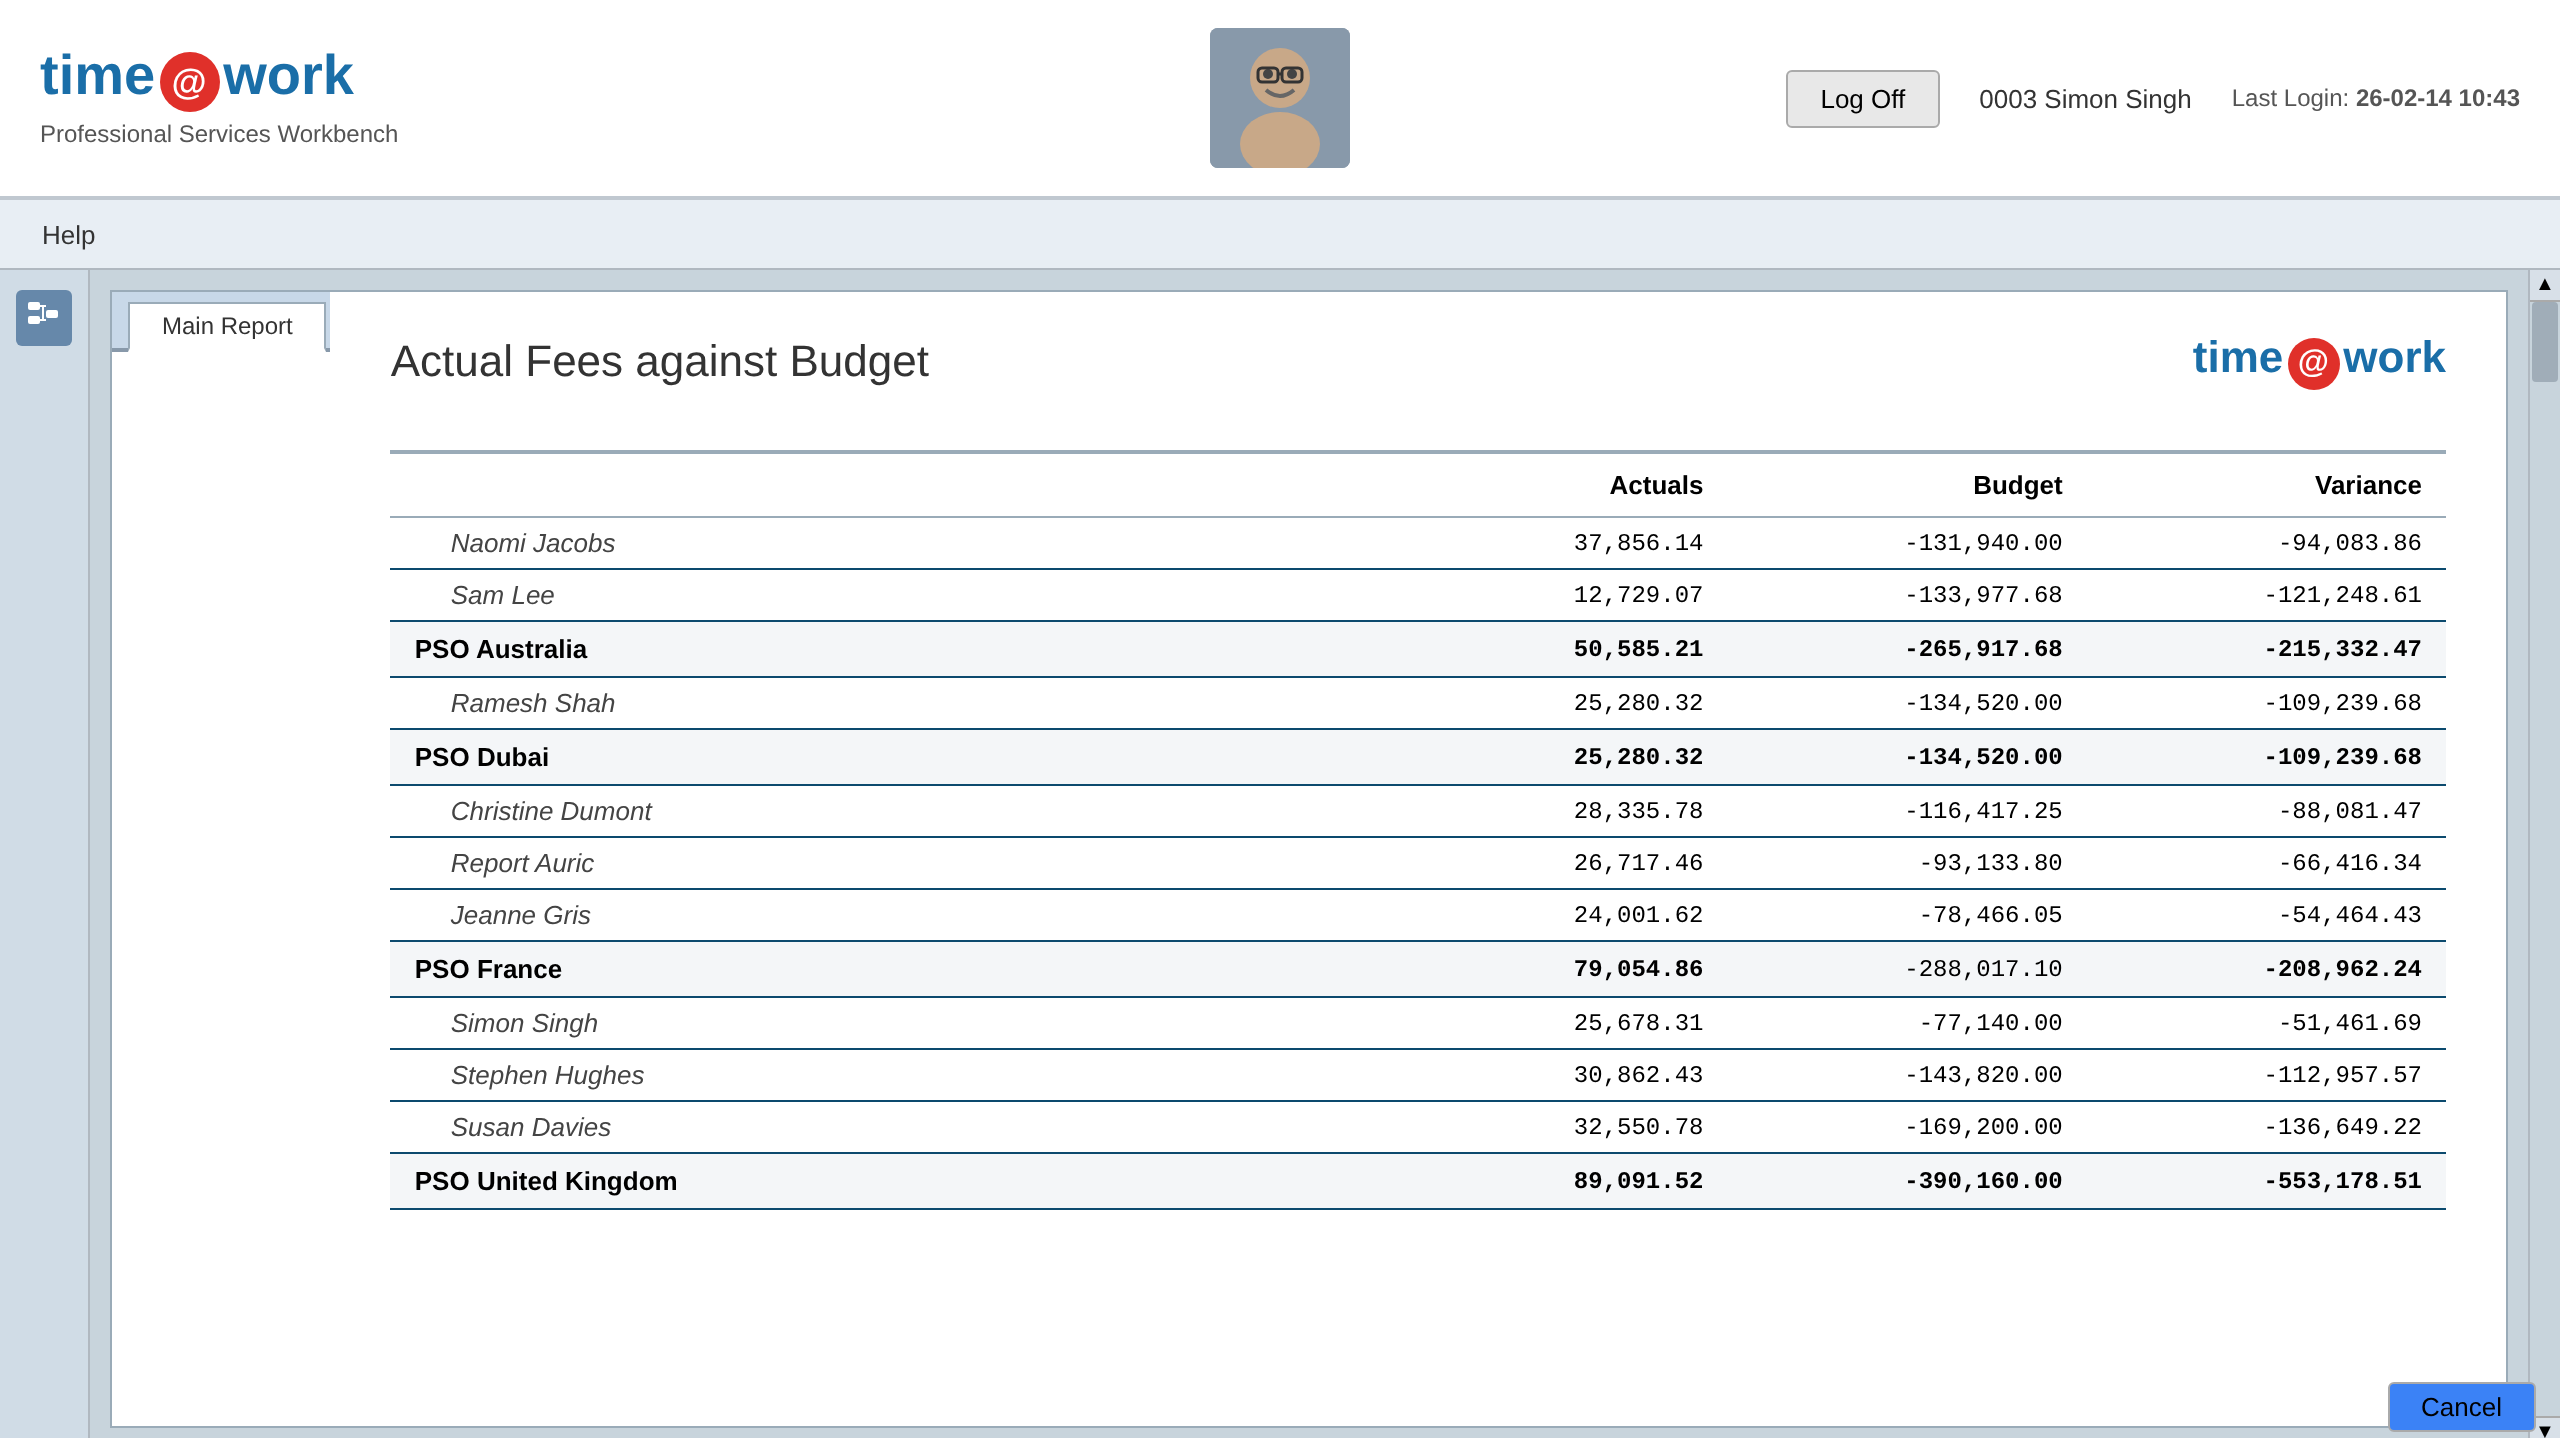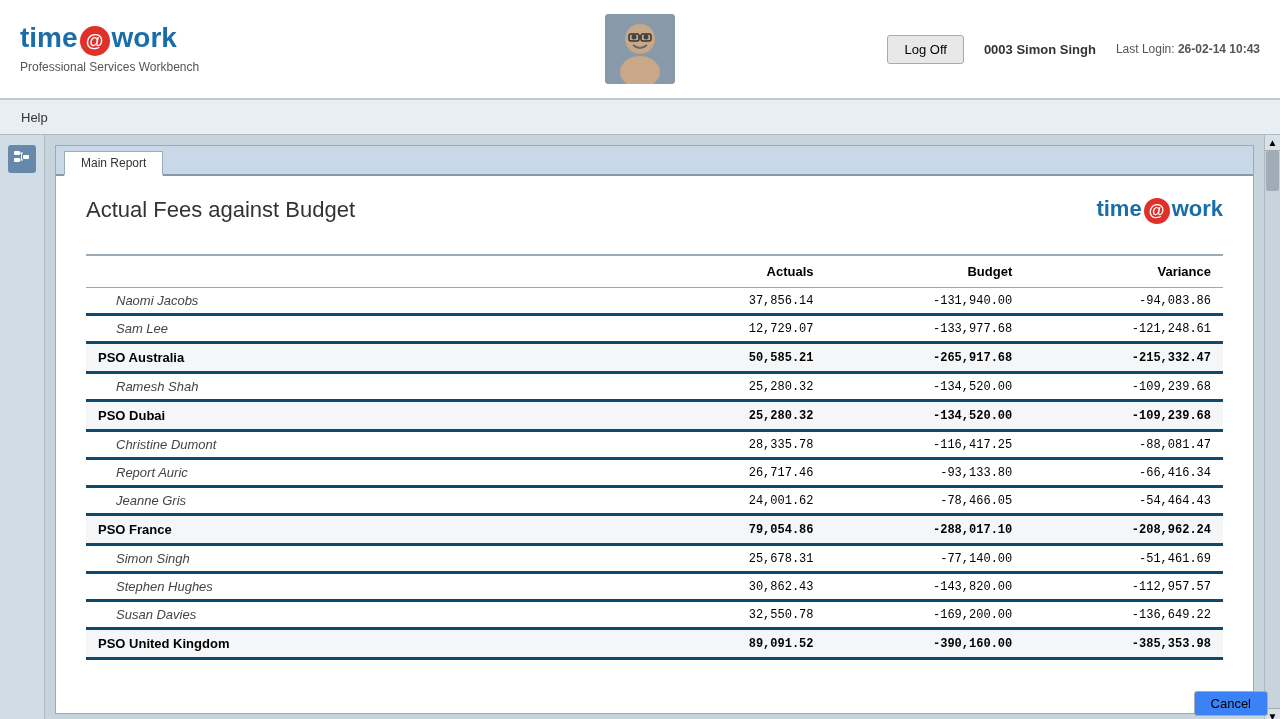--- a/index.html
+++ b/index.html
@@ -82,21 +82,21 @@
       border: 1px solid #aaa;
       padding: 6px 16px;
       cursor: pointer;
       font-size: 13px;
       border-radius: 3px;
       text-align: right;
     }
 
     #user-info {
       font-size: 13px;
-      font-weight: bold;
+      font-weight: normal;
       color: #333;
     }
 
     #last-login {
       font-size: 12px;
       color: #555;
     }
 
     
     #navbar {
@@ -143,21 +143,21 @@
       cursor: pointer;
     }
 
     
     #report-container {
       flex: 1;
       margin: 10px;
       background: #ffffff;
       border: 1px solid #9aabb8;
       display: flex;
-      flex-direction: column;
+      flex-direction: row;
       overflow: hidden;
     }
 
     #report-tab-bar {
       background: #c8d8e8;
       border-bottom: 2px solid #8899aa;
       display: flex;
       align-items: flex-end;
       padding: 0 0 0 8px;
       height: 30px;
@@ -232,21 +232,21 @@
       font-weight: bold;
       color: #000000;
     }
 
     #data-table thead tr th:first-child {
       text-align: left;
     }
 
     #data-table tbody tr td {
       padding: 5px 12px;
-      border-bottom: 3px solid #0c4a6e;
+      border-bottom: 1px solid #0c4a6e;
     }
 
     #data-table tbody tr.group-row td {
       font-weight: bold;
       background: #f4f6f8;
       padding: 6px 12px;
     }
 
     #data-table tbody tr.detail-row td:first-child {
       padding-left: 30px;
@@ -417,21 +417,21 @@
             </tr>
             <tr class="detail-row">
               <td>Jeanne Gris</td>
               <td>24,001.62</td>
               <td>-78,466.05</td>
               <td>-54,464.43</td>
             </tr>
             <tr class="group-row">
               <td>PSO France</td>
               <td style="font-weight: bold;">79,054.86</td>
-              <td style="font-weight: bold;">-288,017.10</td>
+              <td style="font-weight: normal;">-288,017.10</td>
               <td style="font-weight: bold;">-208,962.24</td>
             </tr>
             <tr class="detail-row">
               <td>Simon Singh</td>
               <td>25,678.31</td>
               <td>-77,140.00</td>
               <td>-51,461.69</td>
             </tr>
             <tr class="detail-row">
               <td>Stephen Hughes</td>
@@ -442,21 +442,21 @@
             <tr class="detail-row">
               <td>Susan Davies</td>
               <td>32,550.78</td>
               <td>-169,200.00</td>
               <td>-136,649.22</td>
             </tr>
             <tr class="group-row">
               <td>PSO United Kingdom</td>
               <td style="font-weight: bold;">89,091.52</td>
               <td style="font-weight: bold;">-390,160.00</td>
-              <td style="font-weight: bold;">-385,353.98</td>
+              <td style="font-weight: bold;">-553,178.51</td>
             </tr>
           </tbody>
       </table>
     </div>
   </div>
 
   <div id="right-scrollbar">
     <div id="scroll-up">▲</div>
     <div id="scroll-track">
       <div id="scroll-thumb"></div>

